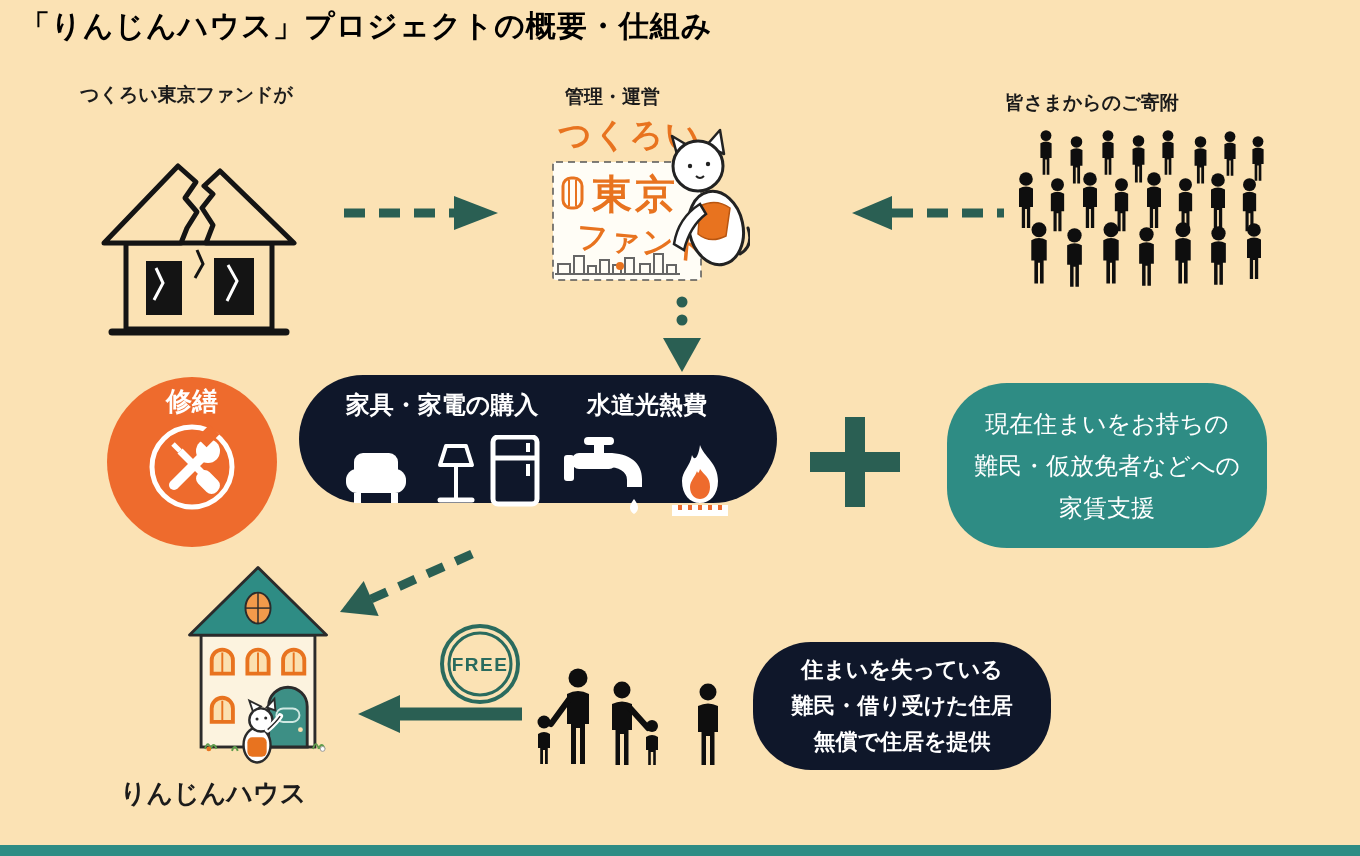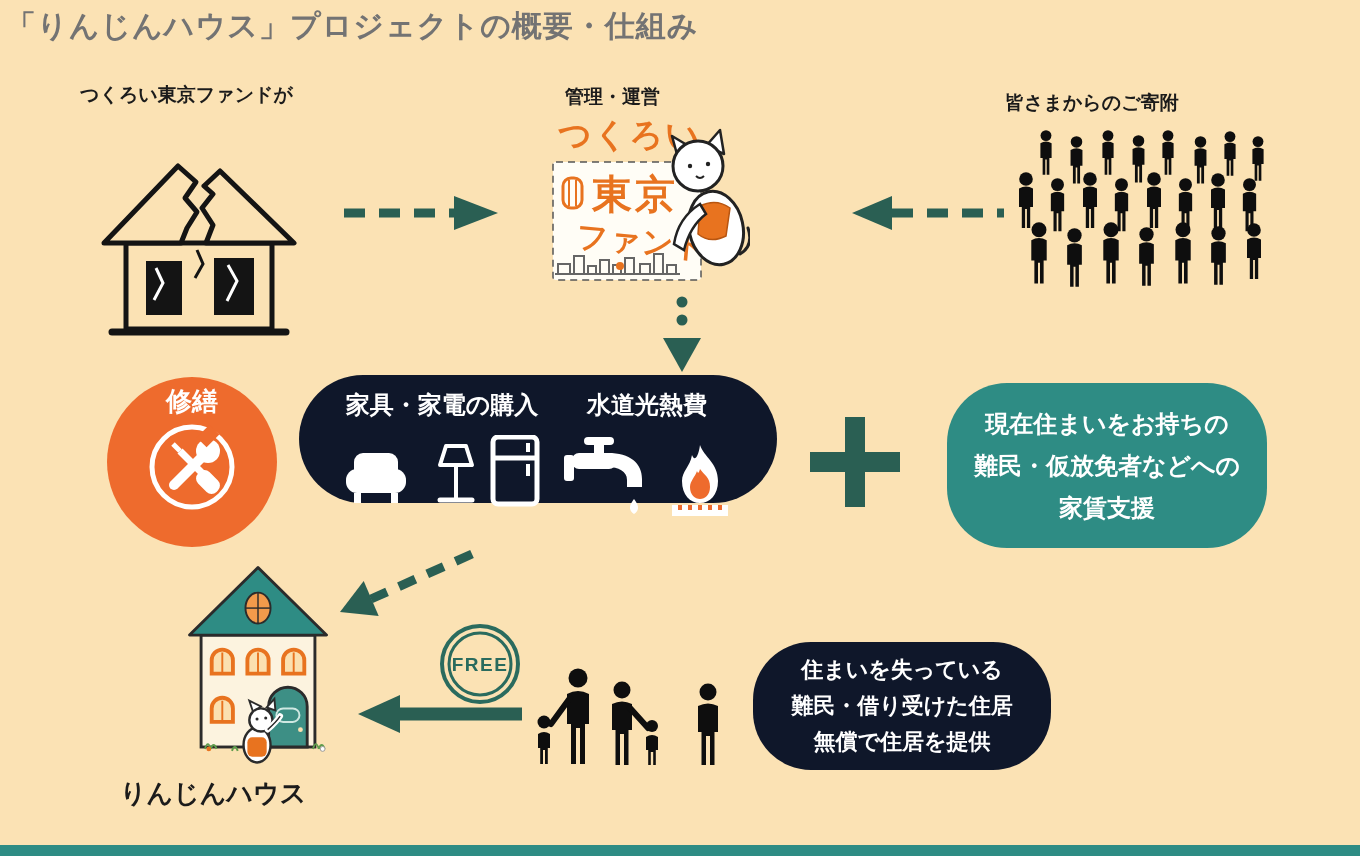--- a/index.html
+++ b/index.html
@@ -3,21 +3,21 @@
 <meta charset="utf-8">
 <style>
   html,body{margin:0;padding:0;}
   .canvas{
     position:relative;width:1360px;height:856px;overflow:hidden;
     background:#FBE2B4;
     font-family:"Liberation Sans","DejaVu Sans",sans-serif;
   }
   .abs{position:absolute;}
   .title{
-    left:6px;top:6px;font-size:30px;font-weight:bold;color:#737373;letter-spacing:1px;
+    left:20px;top:6px;font-size:30px;font-weight:bold;color:#000000;letter-spacing:1px;
   }
   .lbl{font-weight:bold;color:#1b1b1b;}
   .lbl-src{left:80px;top:82px;width:260px;font-size:19px;line-height:26px;}
   .lbl-mgmt{left:565px;top:84px;width:200px;font-size:19px;}
   .lbl-don{left:1005px;top:90px;width:280px;font-size:19px;}
 
   .svgbox{display:block;}
   .house-src{left:98px;top:148px;}
   .logo{left:550px;top:106px;}
   .crowd{left:1008px;top:130px;}
@@ -35,21 +35,21 @@
   .orange-box{
     left:299px;top:375px;width:478px;height:128px;border-radius:87px;
     background:#0f172a;display:flex;justify-content:center;gap:22px;
   }
   .obox-col{display:flex;flex-direction:column;align-items:center;padding-top:14px;}
   .obox-label{font-size:24px;font-weight:bold;color:#fff;white-space:nowrap;}
   .obox-icons{display:flex;align-items:flex-end;gap:10px;margin-top:14px;}
   .plus{left:808px;top:415px;}
   .teal-box{
     left:947px;top:383px;width:320px;height:165px;border-radius:60px;
-    background:#2E8C84;color:#fff;font-weight:bold;font-size:24px;line-height:42px;
+    background:#2E8C84;color:#fff;font-weight:normal;font-size:24px;line-height:42px;
     text-align:center;display:flex;flex-direction:column;justify-content:center;
   }
   .rinjin-house{left:176px;top:558px;}
   .house-name{left:120px;top:776px;width:235px;font-size:26px;}
   .free-badge{left:438px;top:622px;}
   .family{left:530px;top:666px;}
   .orange-bubble{
     left:753px;top:642px;width:298px;height:128px;border-radius:58px;
     background:#0f172a;color:#fff;font-weight:bold;font-size:22px;line-height:36px;
     text-align:center;display:flex;flex-direction:column;justify-content:center;

